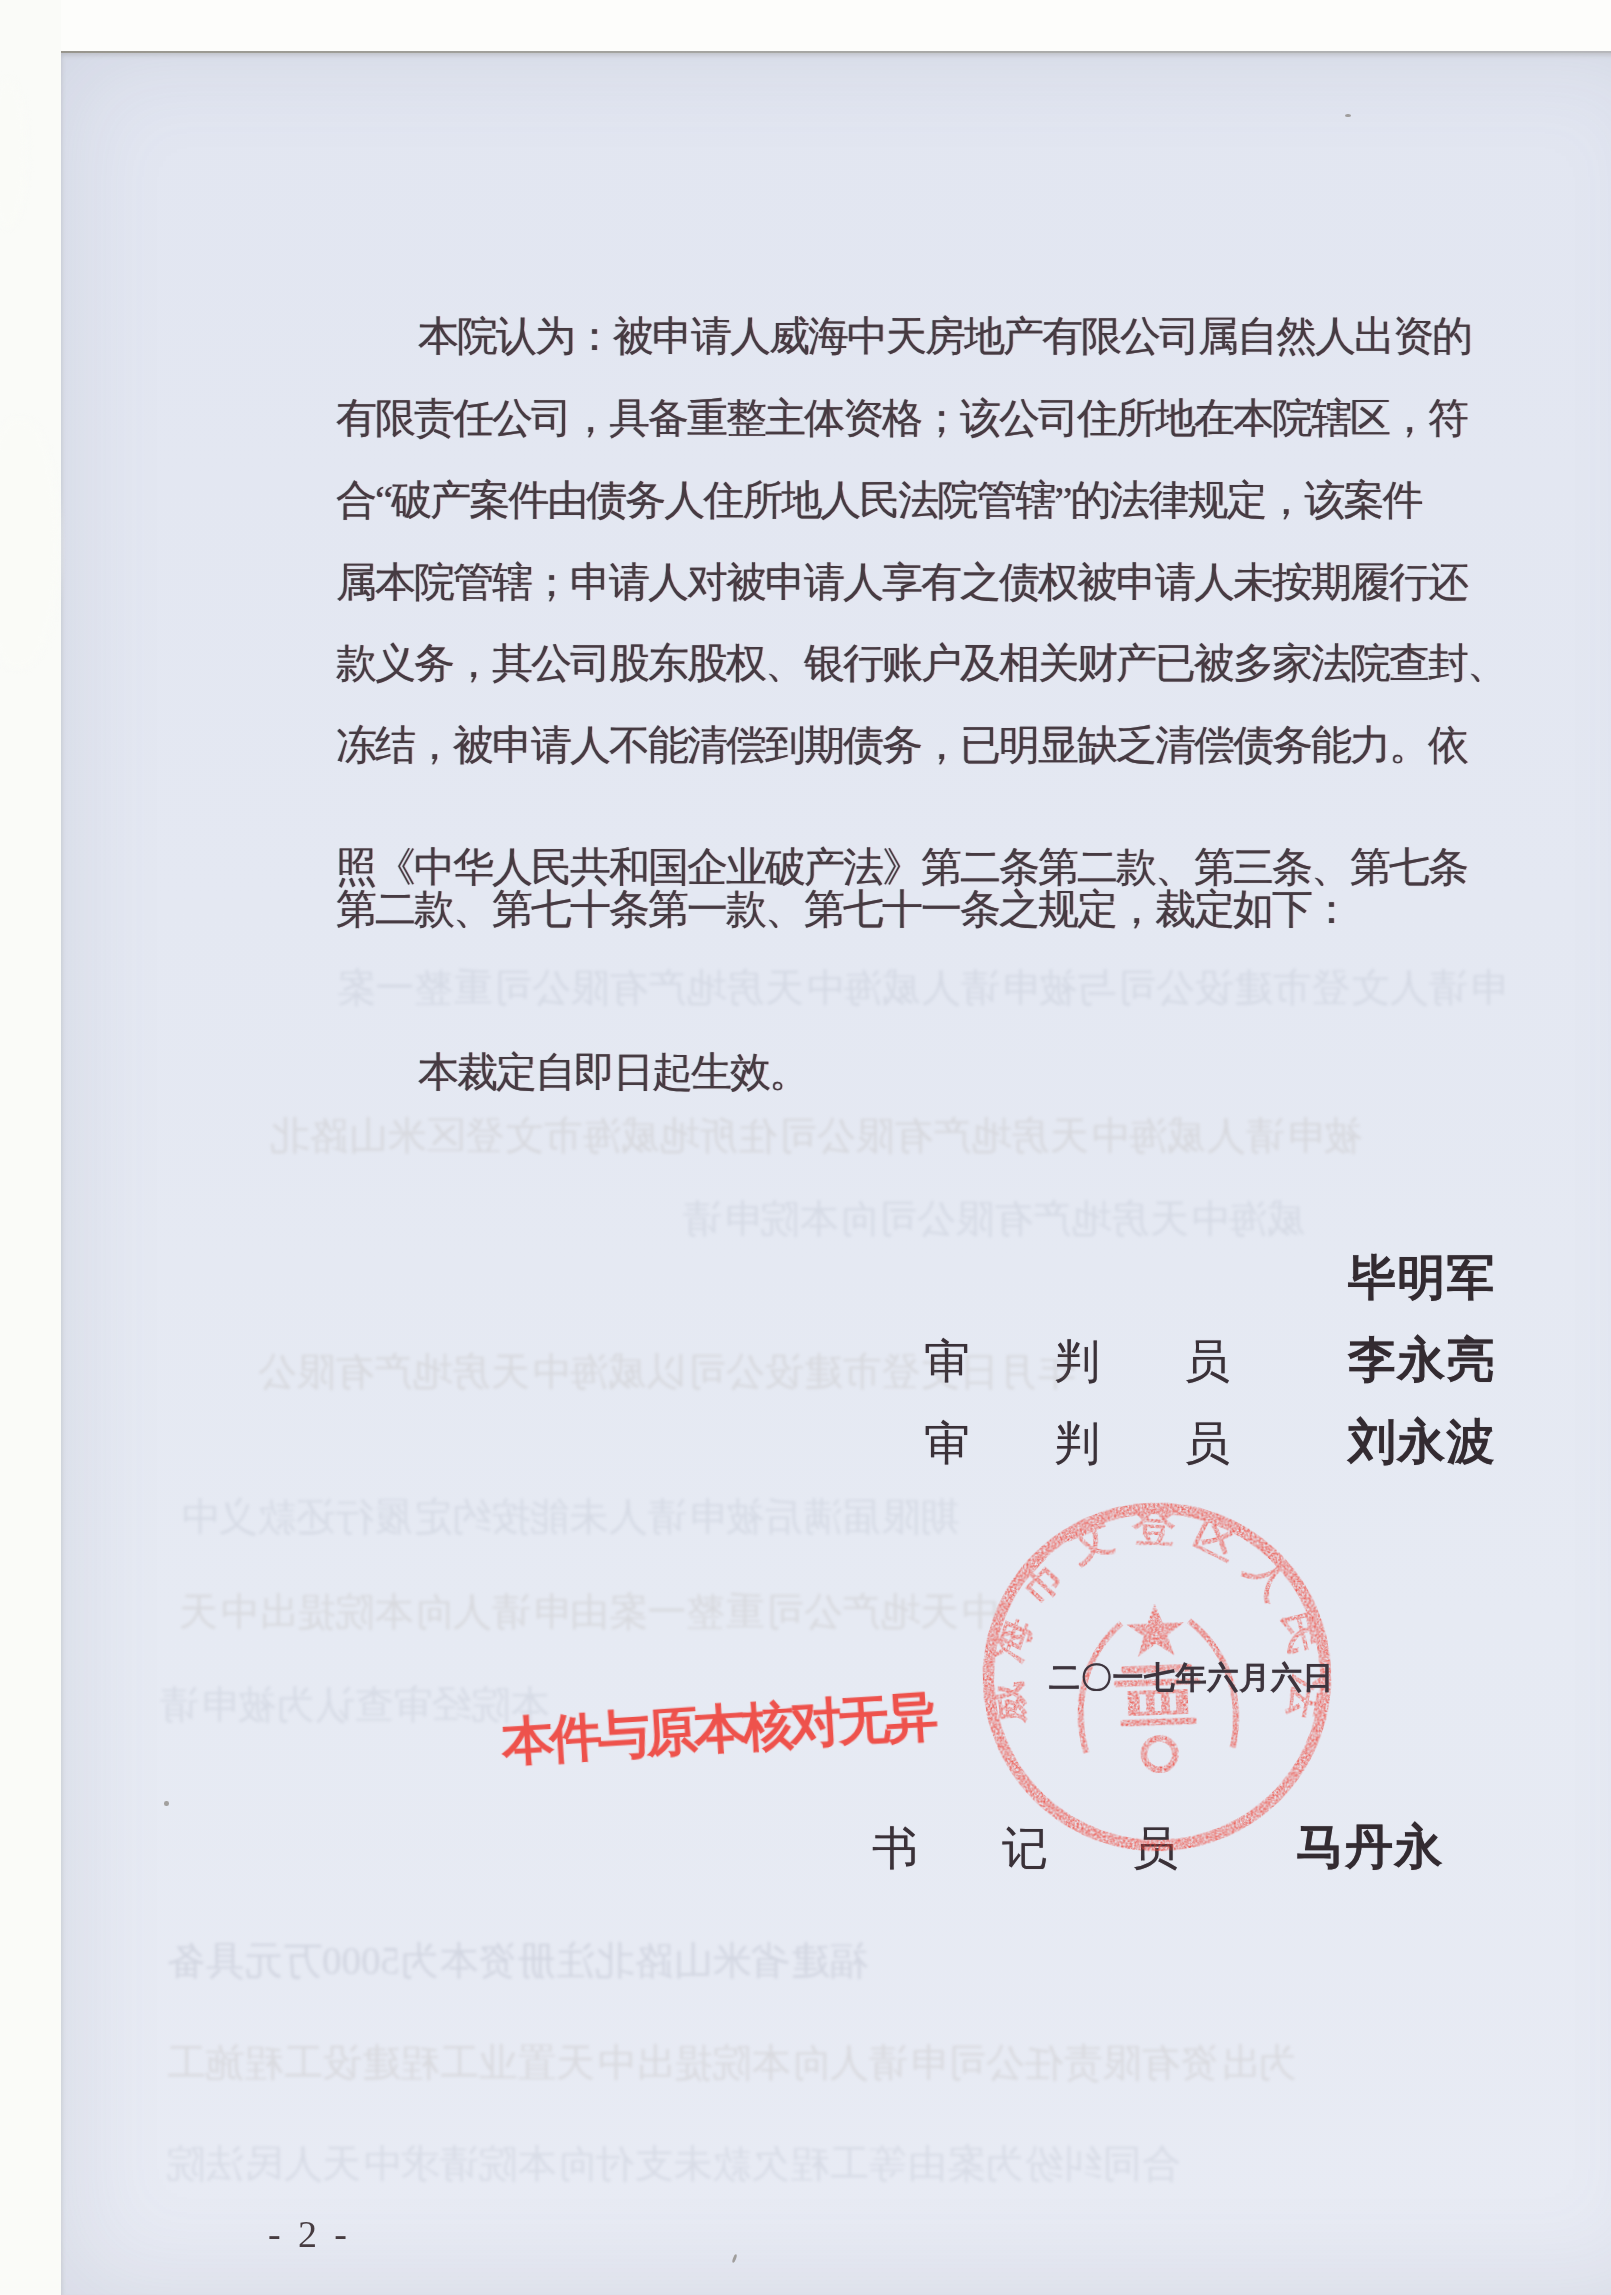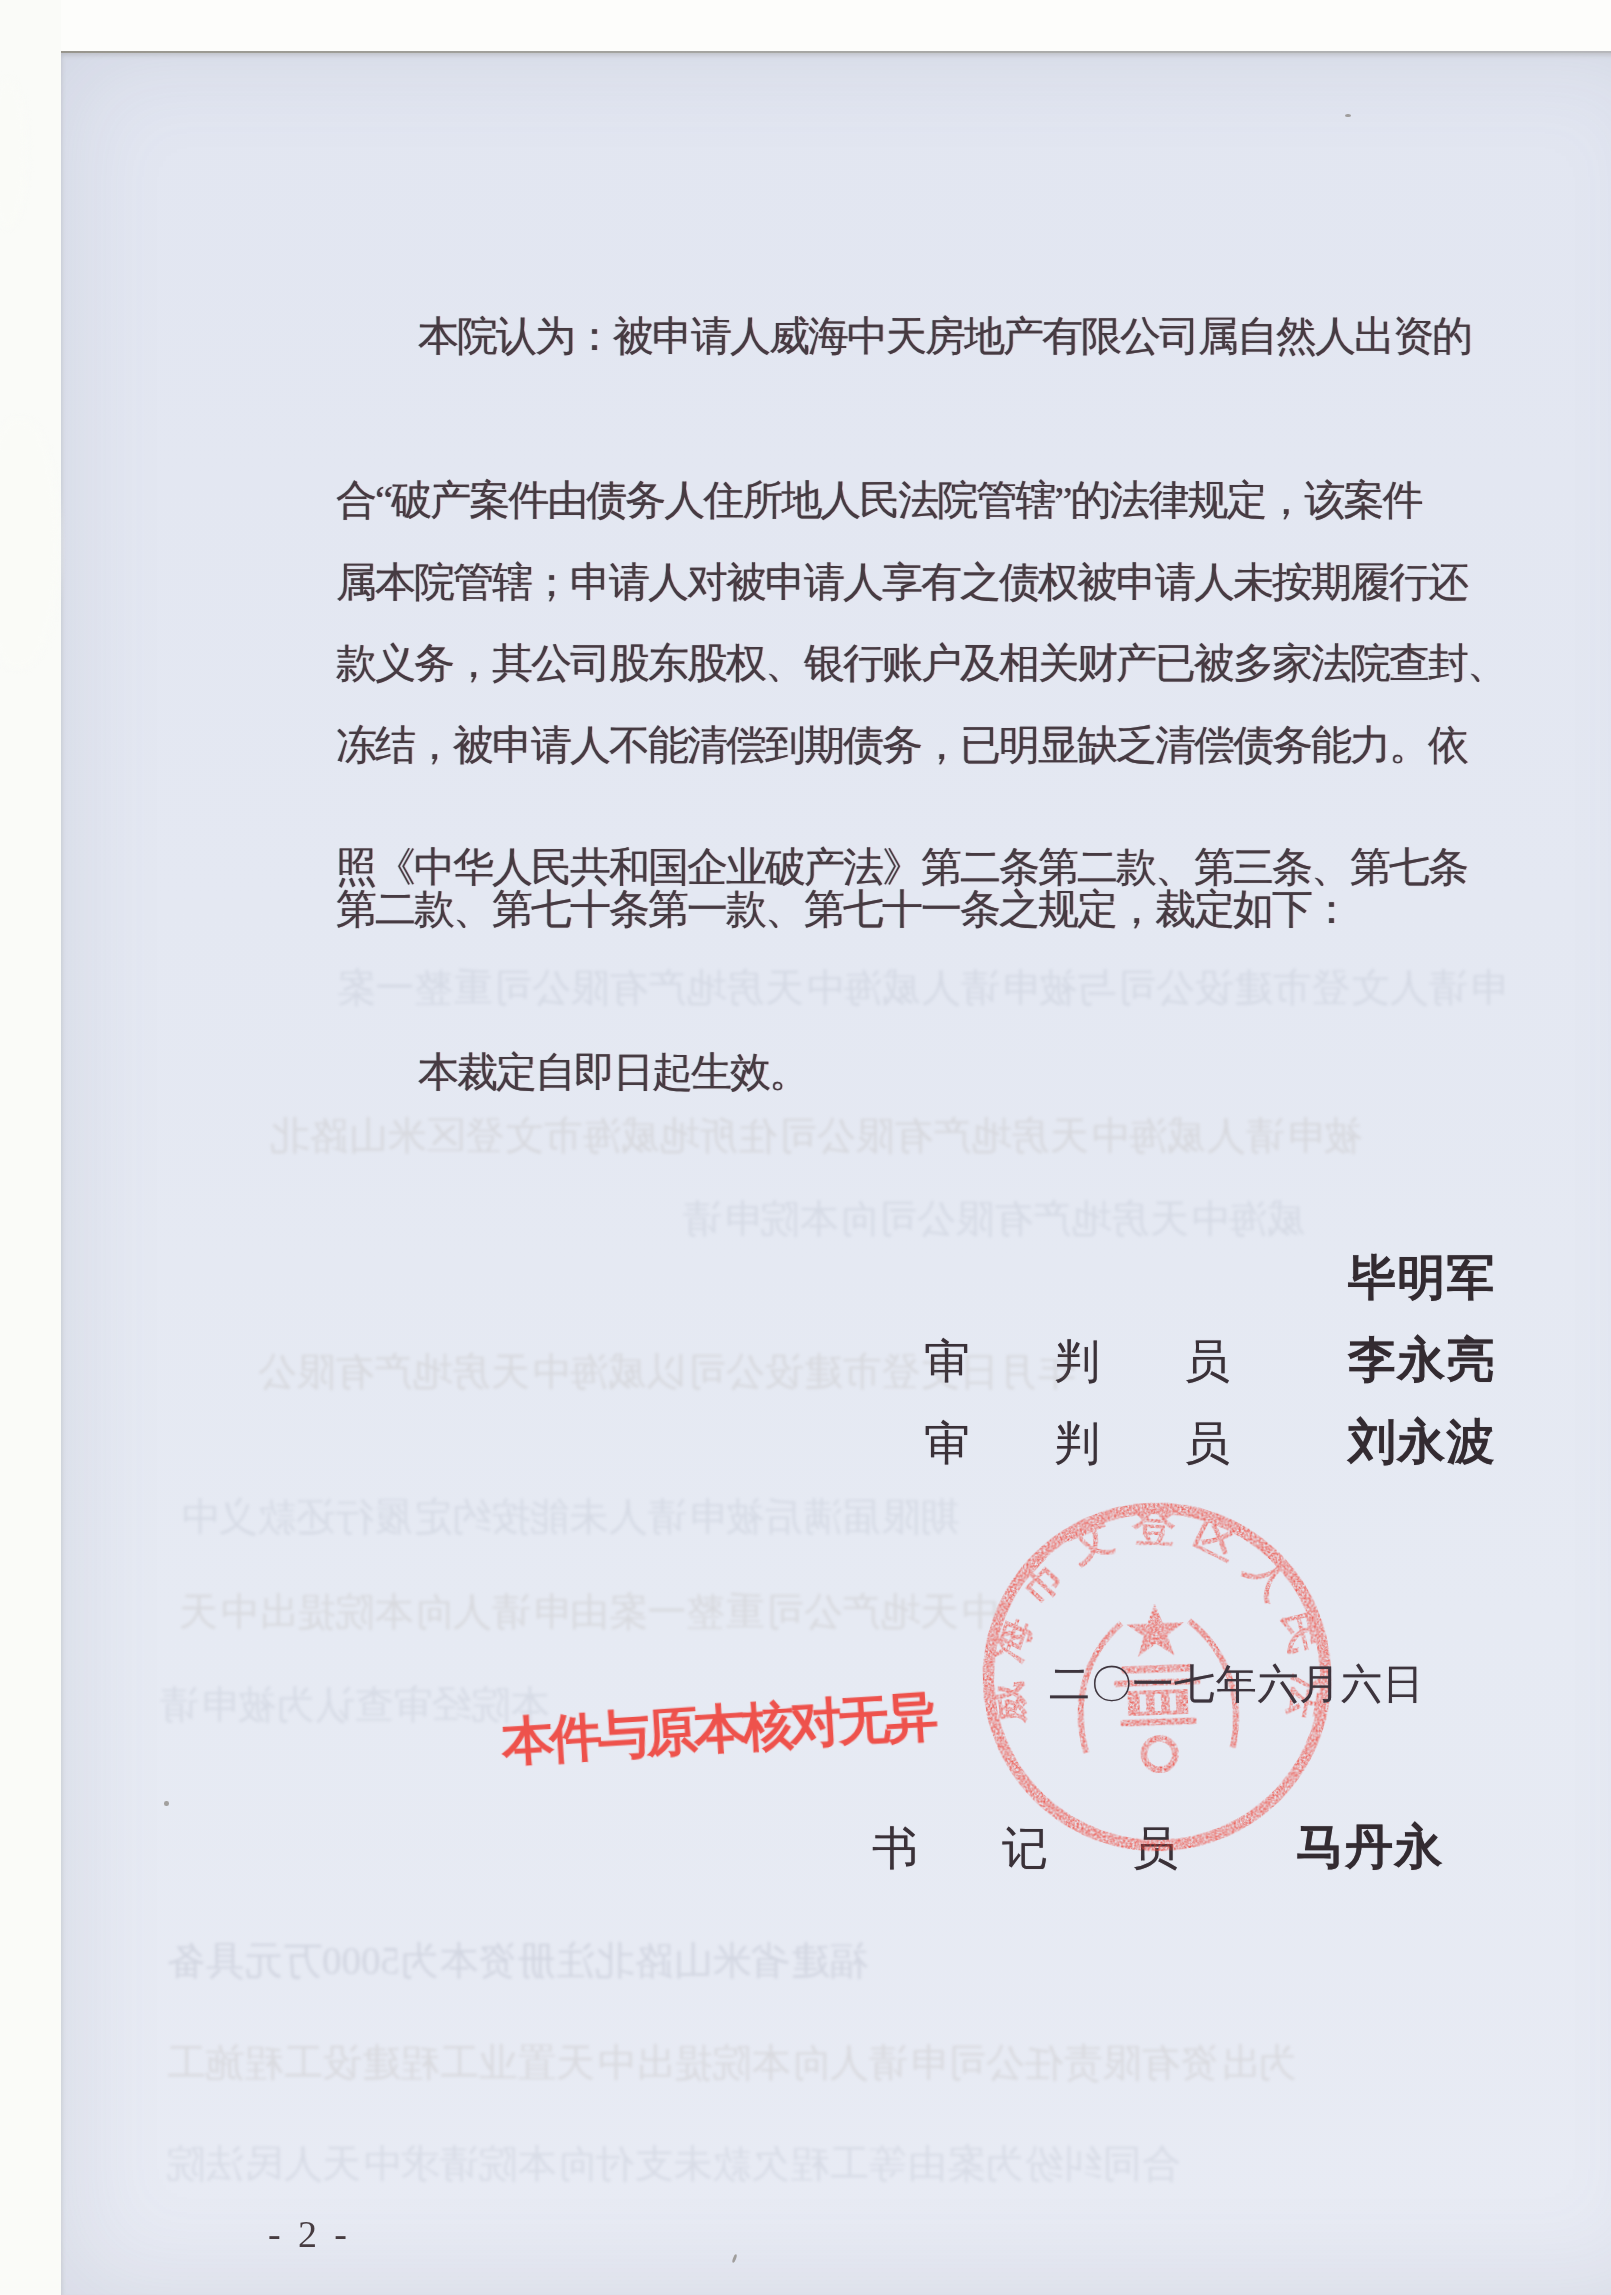--- a/index.html
+++ b/index.html
@@ -25,22 +25,22 @@
   .bodyline{position:absolute;left:275px;white-space:nowrap;font-size:41px;letter-spacing:-2px;
             color:#463b42;
             text-shadow:0.7px 0 0 rgba(165,60,100,.30),-0.7px 0 0 rgba(50,115,90,.28),0 0 0.7px rgba(70,59,66,.5);}
   .bodyline.indent{left:357px;}
   
   .sigrow{position:absolute;left:863px;width:589px;height:59px;white-space:nowrap;}
   .sigrow .role{position:absolute;left:0;top:0;font-size:46px;letter-spacing:84px;color:#3a3138;
             text-shadow:0 0 0.7px rgba(58,49,56,.6);}
   .sigrow .name{position:absolute;left:424px;top:-2.6px;font-size:48px;letter-spacing:1.3px;color:#332b31;
             font-weight:700;text-shadow:0 0 0.7px rgba(51,43,49,.6);}
-  #date-line{position:absolute;left:1049px;top:1657px;font-size:41px;letter-spacing:0.7px;
-            color:#3d343d;white-space:nowrap;z-index:6;text-shadow:0 0 0.7px rgba(61,52,61,.55);}
+  #date-line{position:absolute;left:1049px;top:1657px;font-size:31px;letter-spacing:0.7px;
+            color:#3d343d;white-space:nowrap;z-index:6;text-shadow:0 0 0.7px rgba(61,52,61,.55);font-weight:bold;}
   
   #verify-stamp{position:absolute;left:502px;top:1708px;font-size:52px;font-weight:700;
             letter-spacing:-3.9px;color:#ef4740;white-space:nowrap;transform:rotate(-3.5deg);
             transform-origin:left center;filter:blur(0.3px);opacity:.93;z-index:7;
             text-shadow:0 0 1.3px rgba(239,71,64,.45);}
   
   #page-number{position:absolute;left:268px;top:2212px;font-size:38px;letter-spacing:3.9px;
             color:#473c41;white-space:nowrap;}
   
   .bleed{position:absolute;white-space:nowrap;transform:scaleX(-1);color:#7d8698;
@@ -65,20 +65,21 @@
     <div class="bleed" style="left:621px; top:1141px;">威海中天房地产有限公司向本院申请</div>
     <div class="bleed warm" style="left:196px; top:1294px;">年月日文登市建设公司以威海中天房地产有限公</div>
     <div class="bleed" style="left:118px; top:1439px;">期限届满后被申请人未能按约定履行还款义中</div>
     <div class="bleed warm" style="left:118px; top:1534px;">中天地产公司重整一案由申请人向本院提出中天</div>
     <div class="bleed" style="left:98px; top:1627px;">本院经审查认为被申请</div>
     <div class="bleed strong" style="left:105px; top:1883px;">福建省米山路北注册资本为5000万元具备</div>
     <div class="bleed warm" style="left:105px; top:1985px;">为出资有限责任公司申请人向本院提出中天置业工程建设工程施工</div>
     <div class="bleed" style="left:105px; top:2086px;">合同纠纷为案由等工程欠款未支付向本院请求中天人民法院</div>
 
     <div class="bodyline indent" style="top:258px;">本院认为：被申请人威海中天房地产有限公司属自然人出资的</div>
+    <div class="bodyline" style="top:340px;">有限责任公司，具备重整主体资格；该公司住所地在本院辖区，符</div>
     <div class="bodyline" style="top:422px;">合“破产案件由债务人住所地人民法院管辖”的法律规定，该案件</div>
     <div class="bodyline" style="top:504px;">属本院管辖；申请人对被申请人享有之债权被申请人未按期履行还</div>
     <div class="bodyline" style="top:585px;">款义务，其公司股东股权、银行账户及相关财产已被多家法院查封、</div>
     <div class="bodyline" style="top:667px;">冻结，被申请人不能清偿到期债务，已明显缺乏清偿债务能力。依</div>
     <div class="bodyline" style="top:749px;margin-top:40px;">照《中华人民共和国企业破产法》第二条第二款、第三条、第七条</div>
     <div class="bodyline" style="top:831px;">第二款、第七十条第一款、第七十一条之规定，裁定如下：</div>
     <div class="bodyline indent" style="top:994px;">本裁定自即日起生效。</div>
 
     <div class="sigrow" style="top:1198px;">
       <span class="name">毕明军</span>

